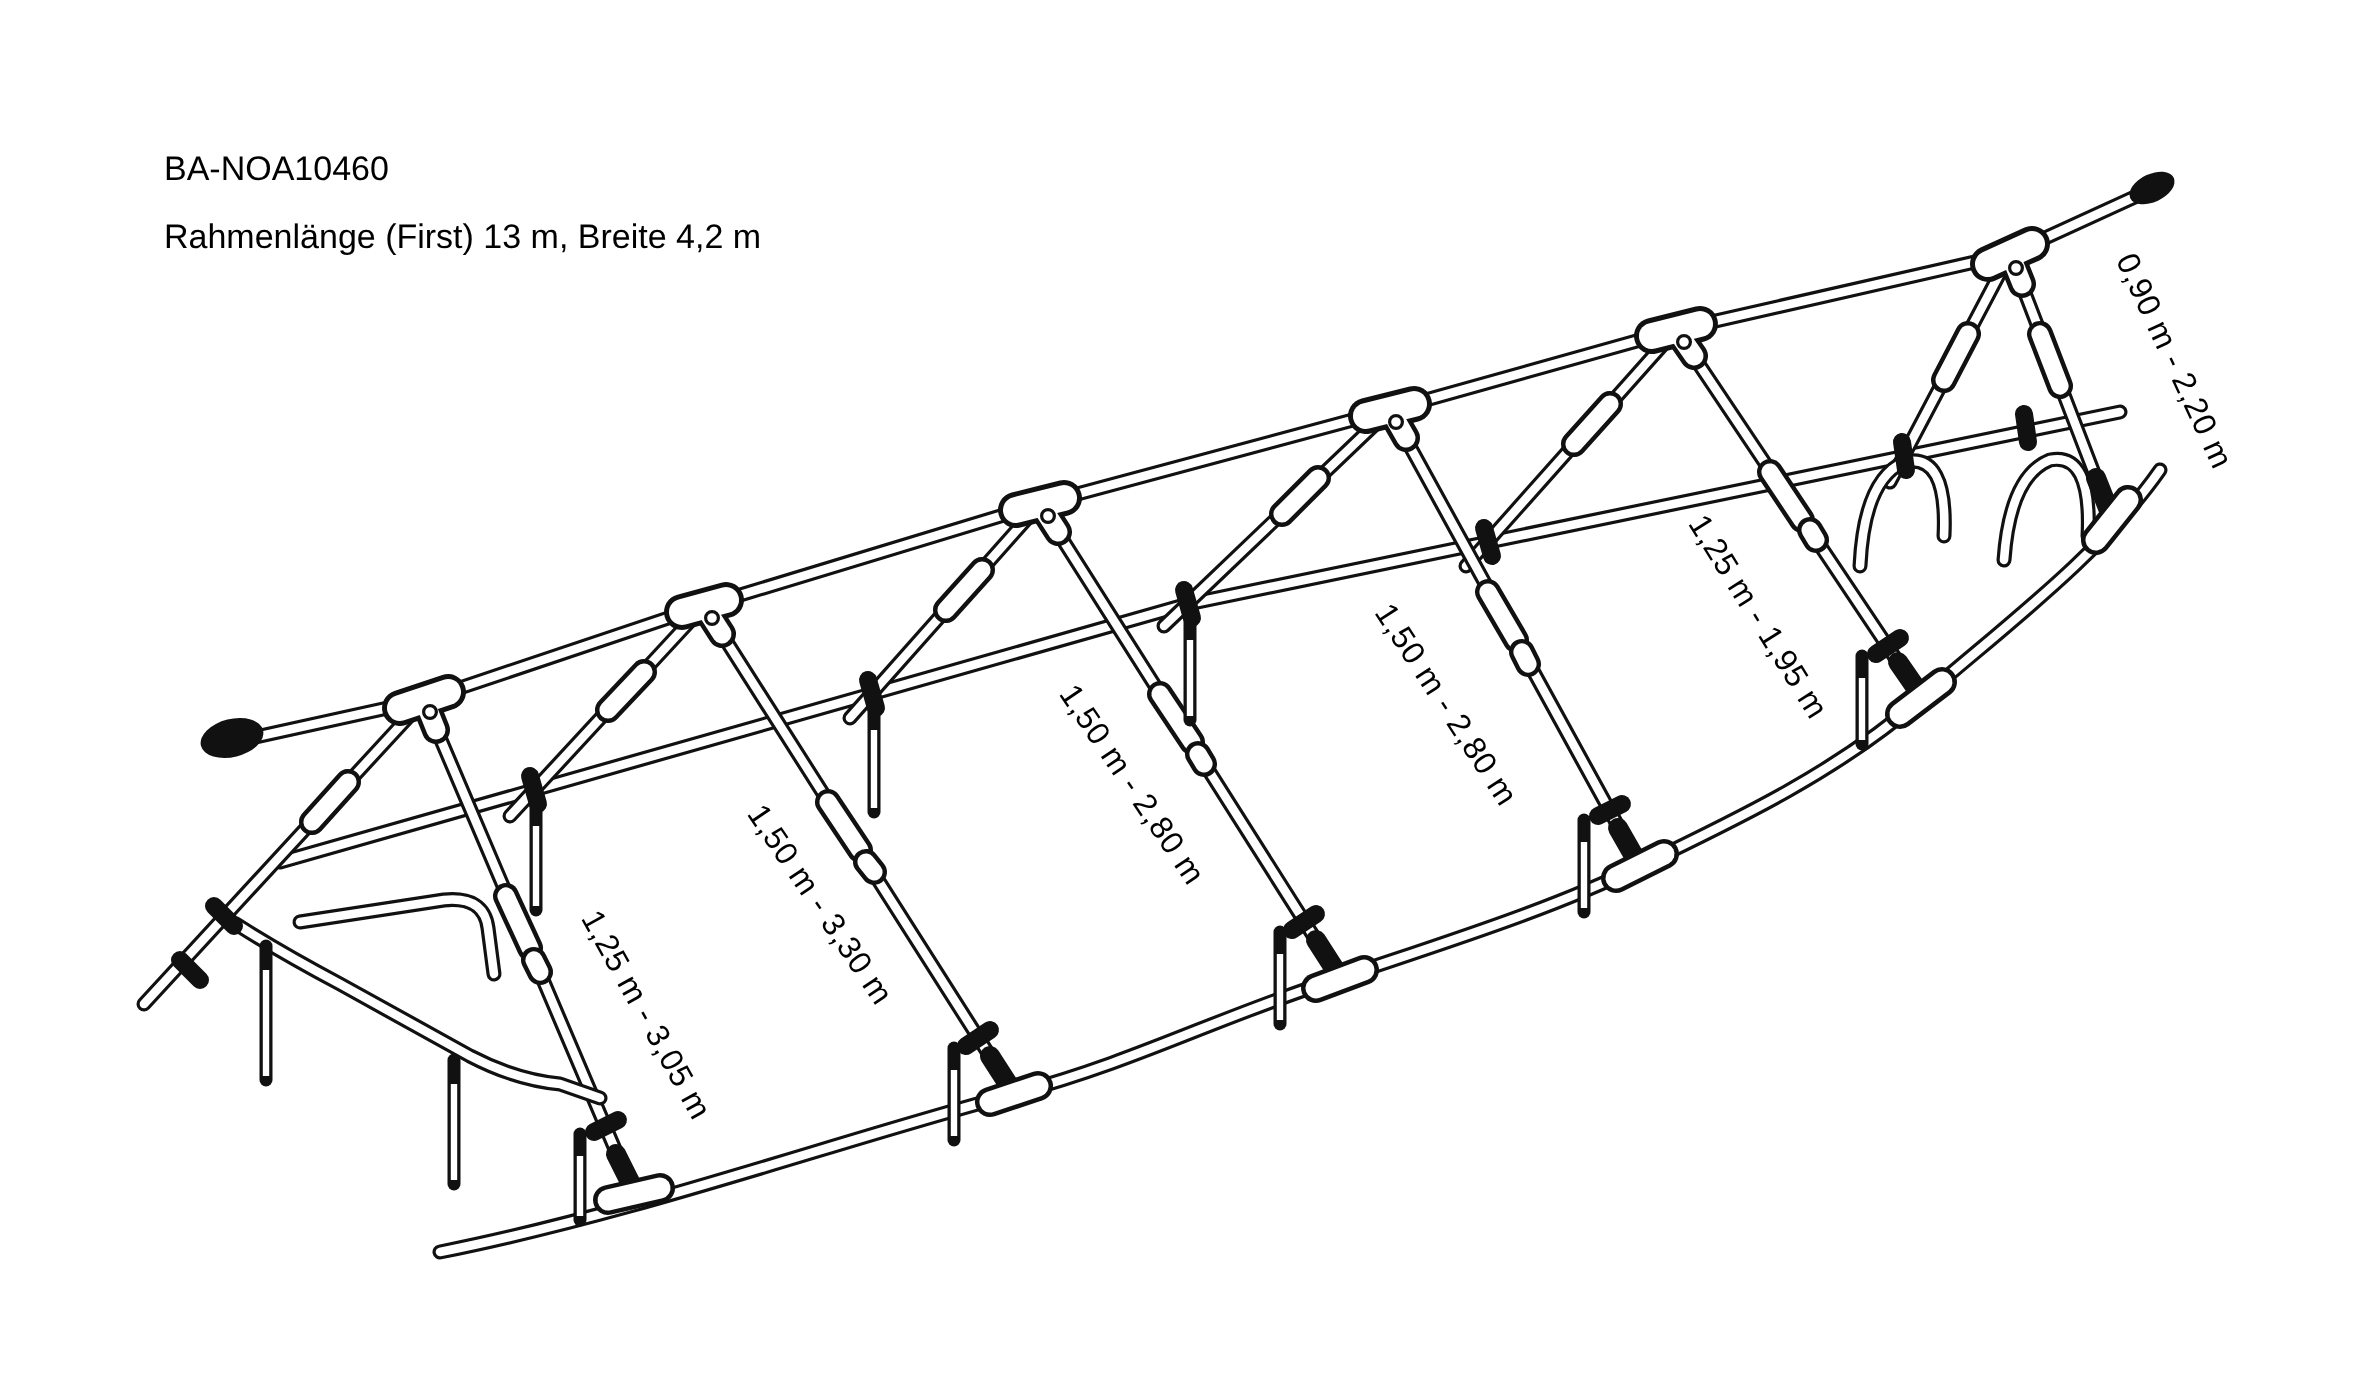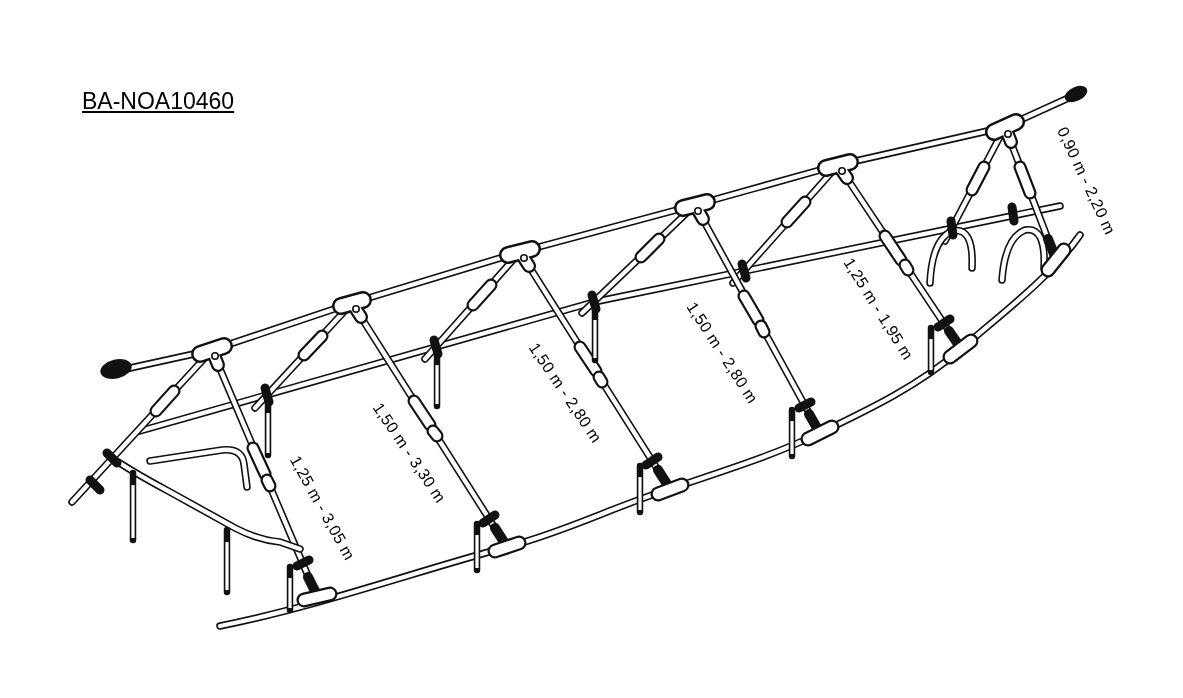--- a/index.html
+++ b/index.html
@@ -1,18 +1,18 @@
 <!DOCTYPE html>
 <html><head>
 <meta charset="utf-8">
 <style>
   html,body{margin:0;padding:0;background:#fff;}
   .stage{position:relative;width:1183px;height:698px;background:#fff;overflow:hidden;
          font-family:"Liberation Sans", sans-serif;color:#000;}
-  .header{position:absolute;left:82px;top:84px;font-size:23px;line-height:34px;color:#000;text-decoration:underline;}
+  .header{position:absolute;left:82px;top:68px;font-size:17px;line-height:34px;color:#000;}
   .header div{white-space:nowrap;}
   .labels span{position:absolute;font-size:16px;letter-spacing:.3px;white-space:nowrap;
                color:#000;transform:translate(-50%,-50%) rotate(var(--rot));}
   svg{position:absolute;left:0;top:0;}
   
   .to{stroke:#111;fill:none;stroke-width:7.5;stroke-linecap:round;stroke-linejoin:round;}
   .ti{stroke:#fff;fill:none;stroke-width:4.3;stroke-linecap:round;stroke-linejoin:round;}
   .so{stroke:#111;fill:none;stroke-width:13;stroke-linecap:round;}   
   .si{stroke:#fff;fill:none;stroke-width:8.6;stroke-linecap:round;}  
   .jo{stroke:#111;fill:none;stroke-width:18;stroke-linecap:round;}   
@@ -28,20 +28,21 @@
   .hole{fill:#fff;stroke:#111;stroke-width:1.6;}
   .cap{fill:#111;stroke:none;}
 </style>
 </head>
 <body>
 
 <div class="stage">
 
   <div class="header">
     <div>BA-NOA10460</div>
+    <div>Rahmenlänge (First) 13 m, Breite 4,2 m</div>
   </div>
 
   <svg width="1183" height="698" viewBox="0 0 1183 698" aria-hidden="true">
     <defs>
       <path id="ridge" d="M112,372 L212,350 L352,303 L520,252 L695,205 L838,165 L1005,127 L1075,95"></path>
       <path id="midrail" d="M140,431 L594,302 L1060,206"></path>
       <path id="brail" d="M220,626 C320,606 420,570 507,547 C570,530 610,508 670,489 C720,472 775,455 820,433 C870,409 920,385 961,349 C1000,315 1050,278 1080,235"></path>
       <path id="s1" d="M212,350 L317,597"></path>
       <path id="s2" d="M352,303 L507,547"></path>
       <path id="s3" d="M520,252 L670,489"></path>

